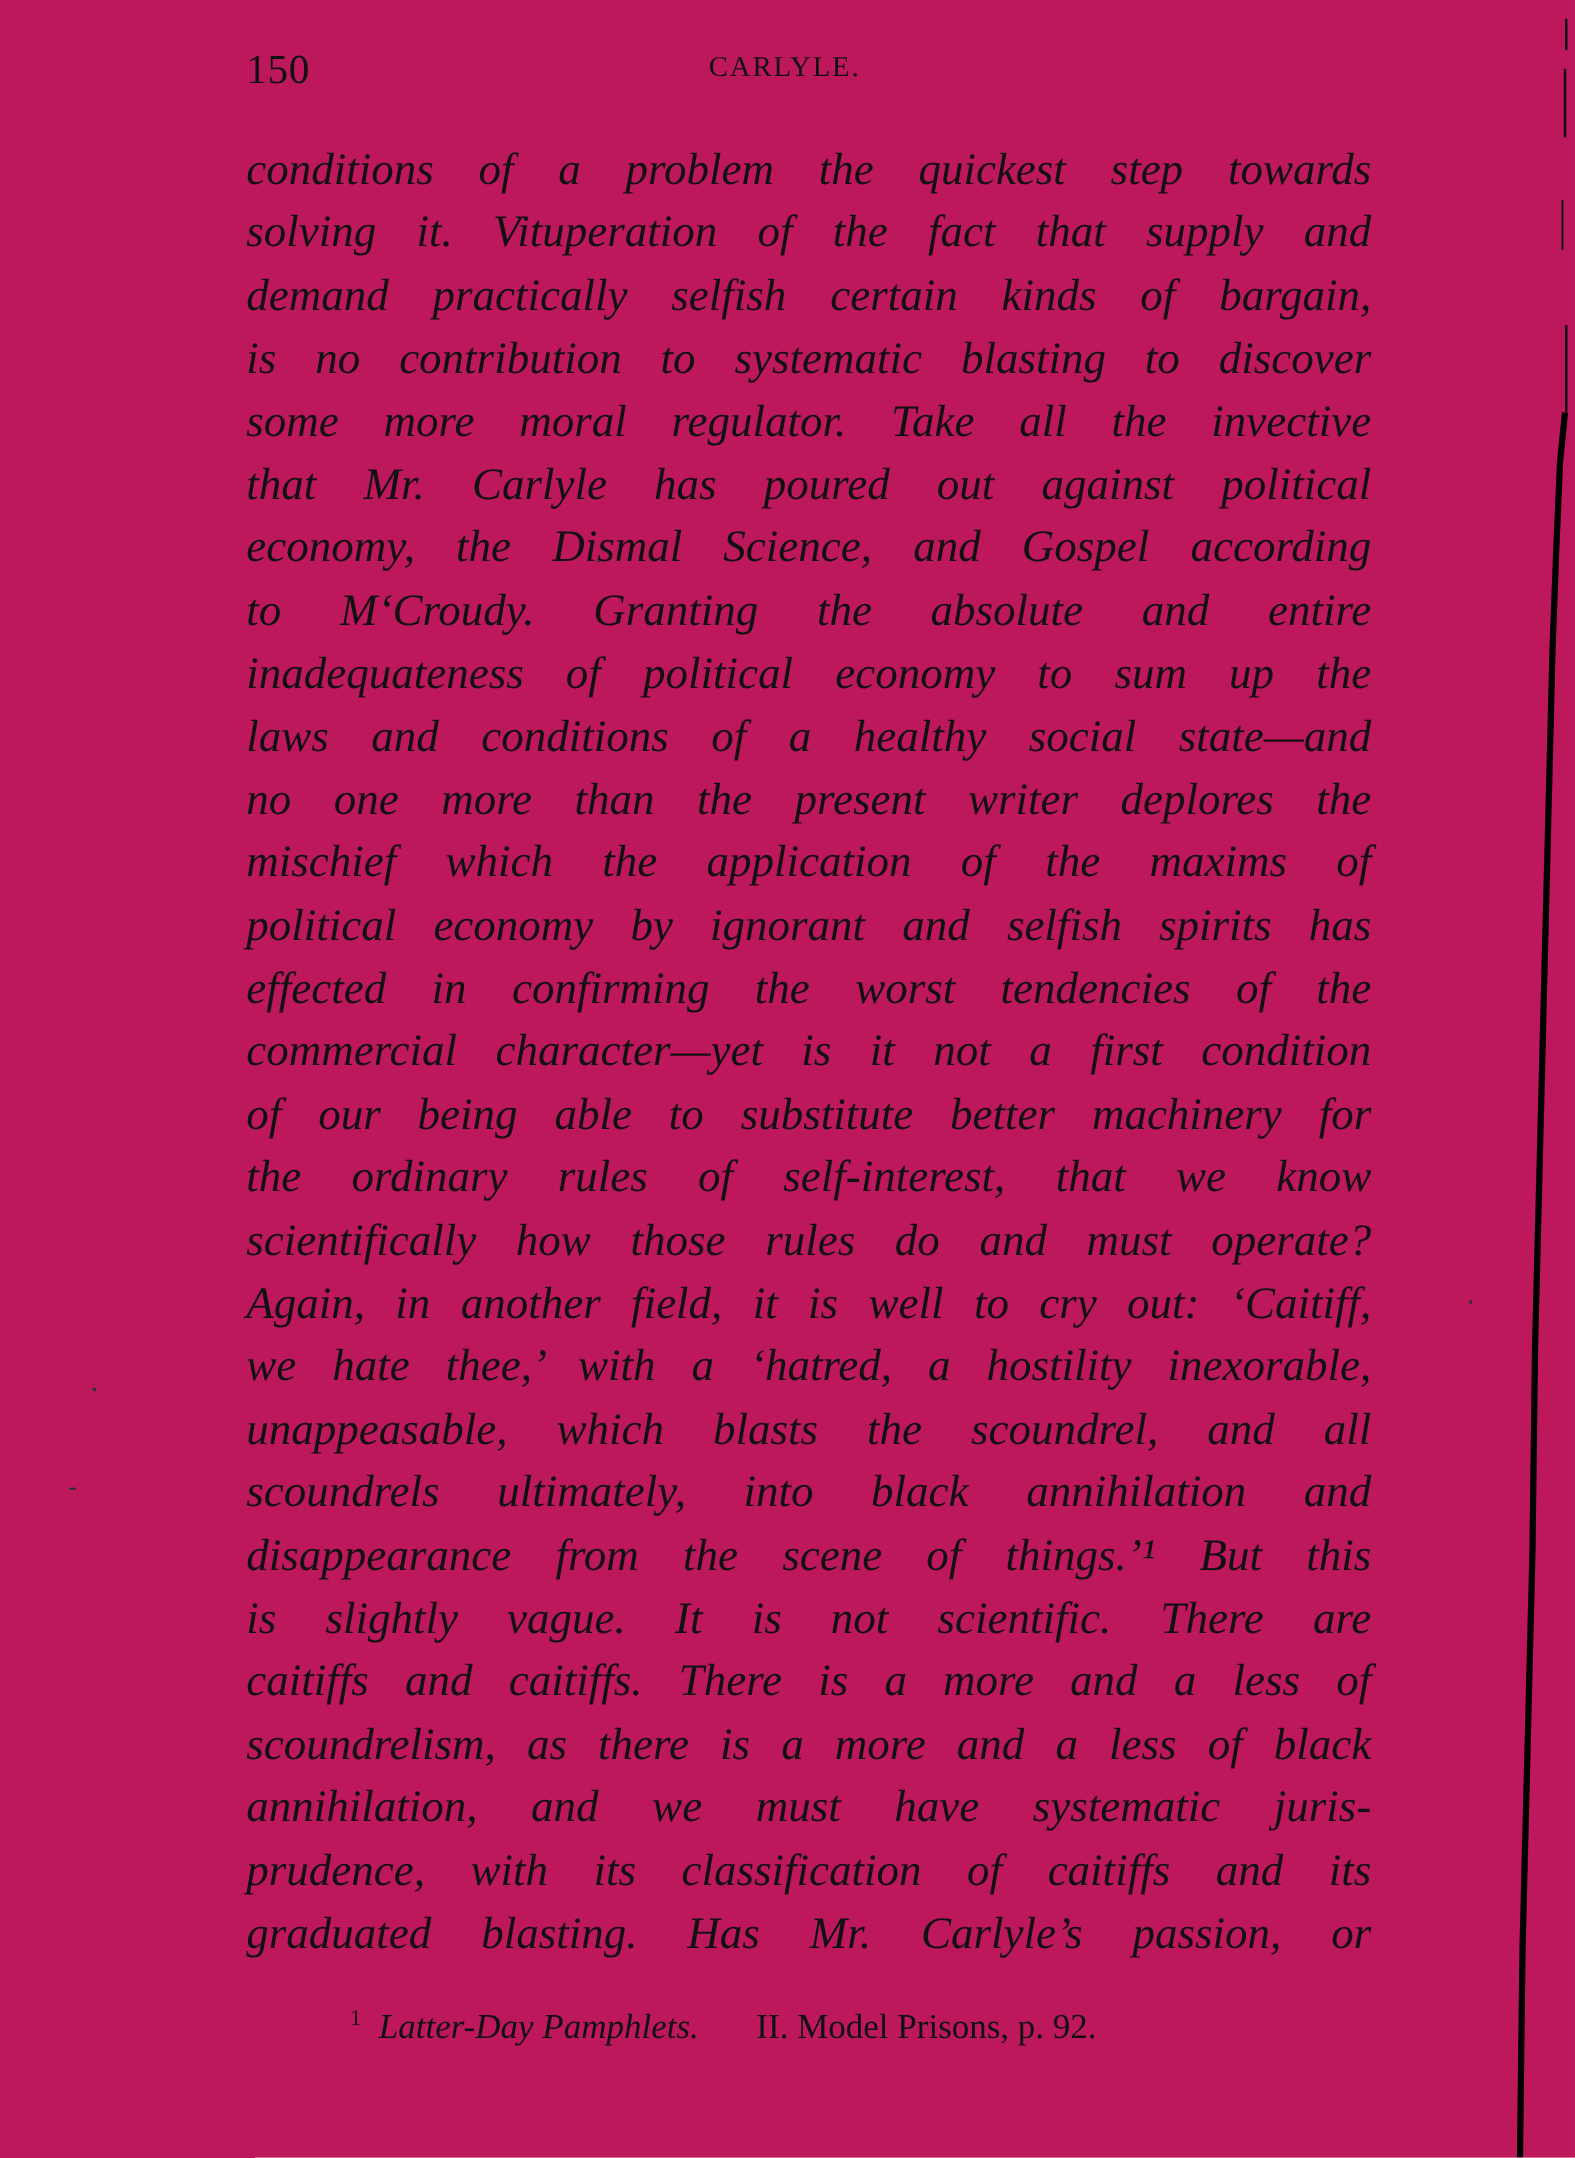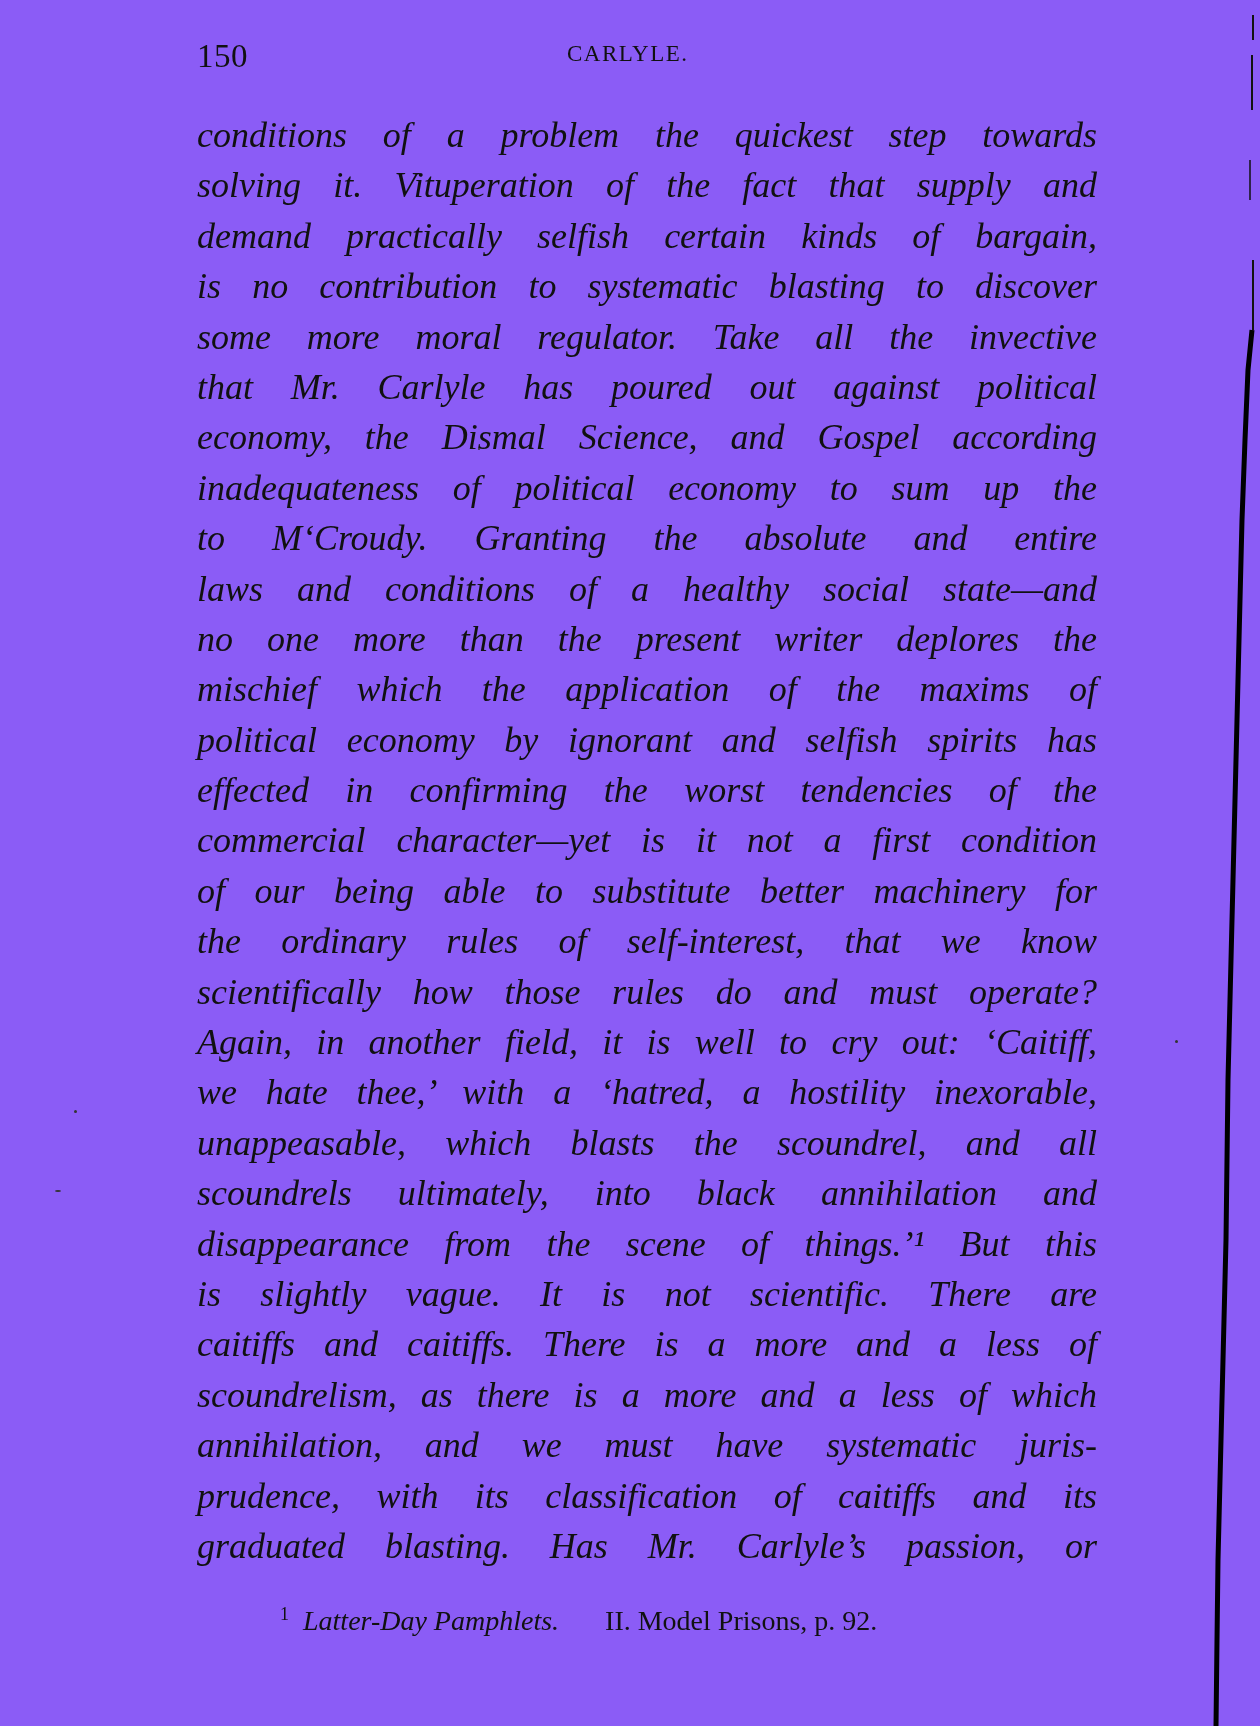--- a/index.html
+++ b/index.html
@@ -14,21 +14,21 @@
       overflow: hidden;
       font-family: "DejaVu Serif", "Liberation Serif", serif;
       color: #111111;
     }
     .page {
       position: absolute;
       left: 0;
       top: 0;
       width: 1260px;
       height: 1726px;
-      background: #8b5cf6;
+      background: #be185d;
     }
     .header {
       position: absolute;
       left: 197px;
       top: 36px;
       width: 900px;
       height: 44px;
     }
     .page-number {
       position: absolute;
@@ -110,39 +110,39 @@
   </div>
 
   <div class="body-text">
     <div class="line">conditions of a problem the quickest step towards</div>
     <div class="line">solving it.  Vituperation of the fact that supply and</div>
     <div class="line">demand practically selfish certain kinds of bargain,</div>
     <div class="line">is no contribution to systematic blasting to discover</div>
     <div class="line">some more moral regulator.  Take all the invective</div>
     <div class="line">that Mr. Carlyle has poured out against political</div>
     <div class="line">economy, the Dismal Science, and Gospel according</div>
+    <div class="line">to M‘Croudy.  Granting the absolute and entire</div>
     <div class="line">inadequateness of political economy to sum up the</div>
-    <div class="line">to M‘Croudy.  Granting the absolute and entire</div>
     <div class="line">laws and conditions of a healthy social state—and</div>
     <div class="line">no one more than the present writer deplores the</div>
     <div class="line">mischief which the application of the maxims of</div>
     <div class="line">political economy by ignorant and selfish spirits has</div>
     <div class="line">effected in confirming the worst tendencies of the</div>
     <div class="line">commercial character—yet is it not a first condition</div>
     <div class="line">of our being able to substitute better machinery for</div>
     <div class="line">the ordinary rules of self-interest, that we know</div>
     <div class="line">scientifically how those rules do and must operate?</div>
     <div class="line">Again, in another field, it is well to cry out: ‘Caitiff,</div>
     <div class="line">we hate thee,’ with a ‘hatred, a hostility inexorable,</div>
     <div class="line">unappeasable, which blasts the scoundrel, and all</div>
     <div class="line">scoundrels ultimately, into black annihilation and</div>
     <div class="line">disappearance from the scene of things.’¹  But this</div>
     <div class="line">is slightly vague.  It is not scientific.  There are</div>
     <div class="line">caitiffs and caitiffs.  There is a more and a less of</div>
-    <div class="line">scoundrelism, as there is a more and a less of which</div>
+    <div class="line">scoundrelism, as there is a more and a less of black</div>
     <div class="line">annihilation, and we must have systematic juris-</div>
     <div class="line">prudence, with its classification of caitiffs and its</div>
     <div class="line last">graduated blasting.  Has Mr. Carlyle’s passion, or</div>
   </div>
 
   <div class="footnote">
     <span class="marker">1</span><span class="title">Latter-Day Pamphlets.</span><span class="reference">II. Model Prisons, p. 92.</span>
   </div>
 
   <svg class="border-svg" viewBox="0 0 1260 1726" xmlns="http://www.w3.org/2000/svg">

